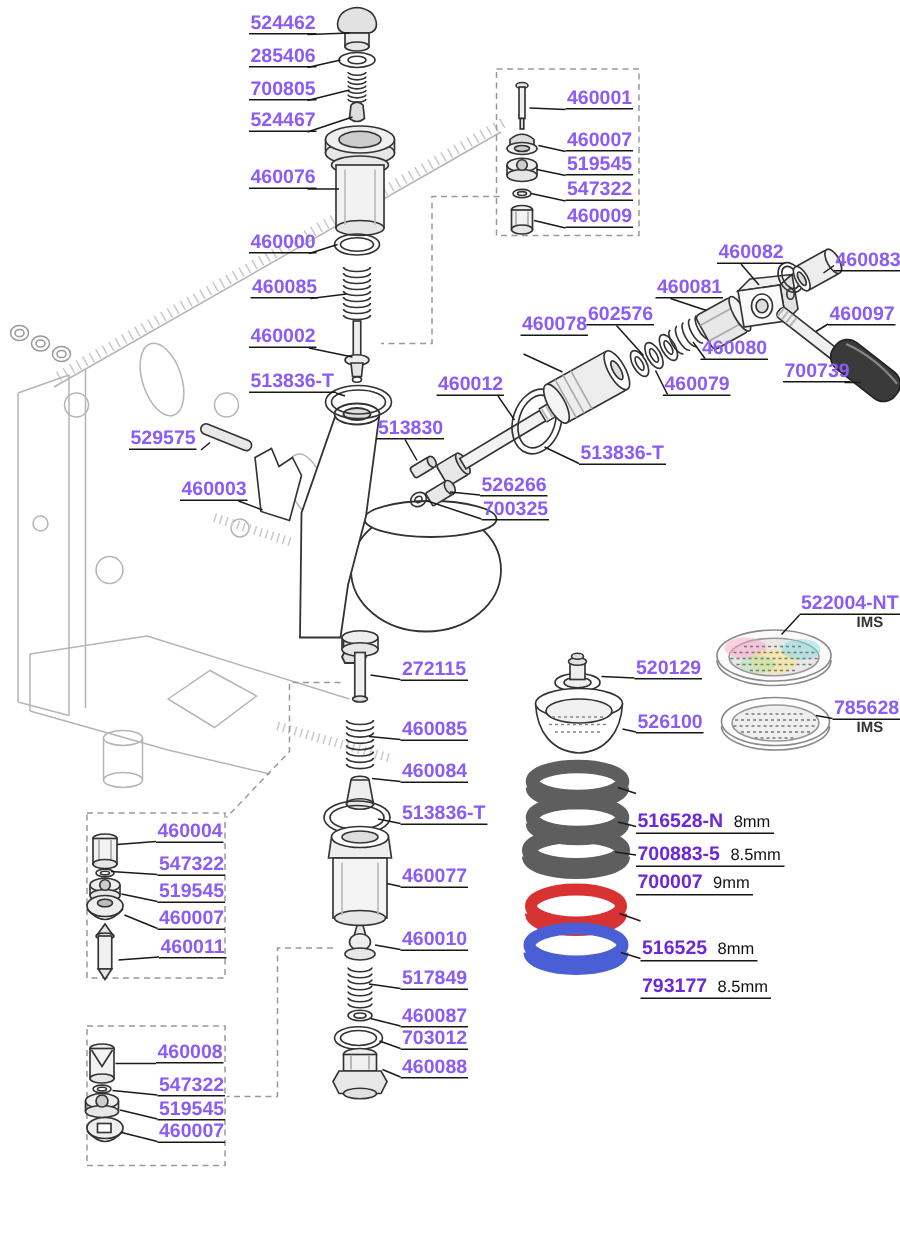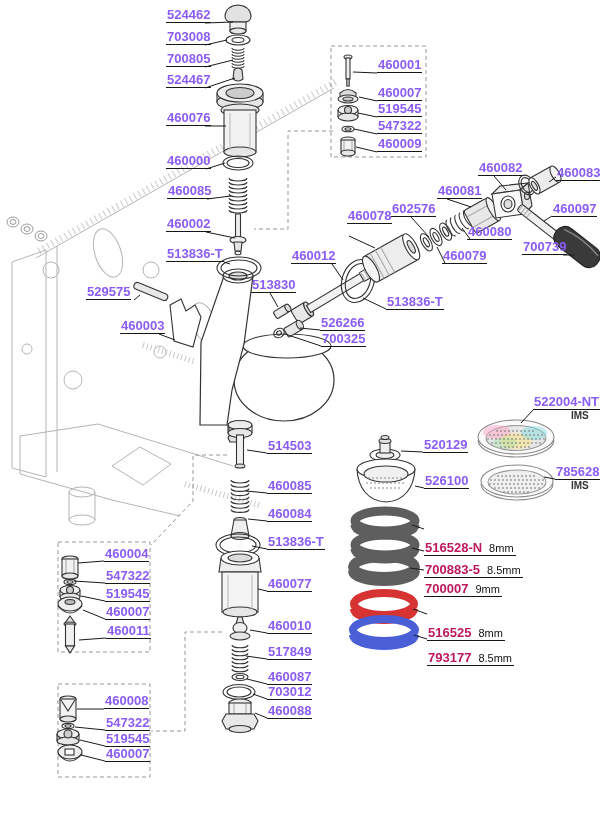--- a/index.html
+++ b/index.html
@@ -6,21 +6,21 @@
   body{width:600px;height:836px;position:relative;background:#fff;overflow:hidden;
        font-family:"Liberation Sans",sans-serif;}
   #art{position:absolute;left:0;top:0;z-index:0;}
   .lbl{position:absolute;z-index:2;font:bold 13px "Liberation Sans",sans-serif;
        color:#8b5cf6;line-height:13px;white-space:nowrap;
        border-bottom:1.5px solid #161616;padding:0 1px 1px 1px;cursor:pointer;}
   .note{position:absolute;z-index:2;font:bold 10px "Liberation Sans",sans-serif;
         color:#333;line-height:10px;}
   .lblrow{position:absolute;z-index:2;display:flex;align-items:baseline;gap:7px;
           border-bottom:1.5px solid #161616;padding:0 2px 1px 1px;}
-  .lblrow .num{font:bold 13px "Liberation Sans",sans-serif;color:#be185d;line-height:13px;cursor:pointer;}
+  .lblrow .num{font:bold 13px "Liberation Sans",sans-serif;color:#6d28d9;line-height:13px;cursor:pointer;}
   .lblrow .sz{font:11px "Liberation Sans",sans-serif;color:#111;line-height:11px;margin-top:28px;}
 </style>
 </head>
 <body>
 
 <svg id="art" width="600" height="836" viewBox="0 0 600 836">
 
   <g stroke="#b5b5b5" fill="none" stroke-width="1">
     <line x1="36" y1="258" x2="334" y2="88"></line>
     <line x1="39" y1="251" x2="337" y2="81" stroke="#c9c9c9" stroke-width="7" stroke-dasharray="1 4"></line>
@@ -439,21 +439,21 @@
     <line x1="105" y1="619" x2="83" y2="610"></line>
     <line x1="106" y1="638" x2="79" y2="640"></line>
     <line x1="104" y1="709" x2="77" y2="709"></line>
     <line x1="105" y1="730" x2="75" y2="727"></line>
     <line x1="105" y1="746" x2="80" y2="740"></line>
     <line x1="105" y1="761" x2="81" y2="755"></line>
   </g>
 </svg>
 
 <a class="lbl" style="left:166px;top:8px">524462</a>
-<a class="lbl" style="left:166px;top:30px">703008</a>
+<a class="lbl" style="left:166px;top:30px">285406</a>
 <a class="lbl" style="left:166px;top:52px">700805</a>
 <a class="lbl" style="left:166px;top:73px">524467</a>
 <a class="lbl" style="left:166px;top:111px">460076</a>
 <a class="lbl" style="left:166px;top:154px">460000</a>
 <a class="lbl" style="left:167px;top:184px">460085</a>
 <a class="lbl" style="left:166px;top:217px">460002</a>
 <a class="lbl" style="left:166px;top:247px">513836-T</a>
 
 <a class="lbl" style="left:86px;top:285px">529575</a>
 <a class="lbl" style="left:120px;top:319px">460003</a>
@@ -501,21 +501,21 @@
 </div>
 <div class="lblrow" style="left:427px;top:600px">
   <span class="num">516525</span>
   <span class="sz">8mm</span>
 </div>
 <div class="lblrow" style="left:427px;top:625px">
   <span class="num">793177</span>
   <span class="sz">8.5mm</span>
 </div>
 
-<a class="lbl" style="left:267px;top:439px">514503</a>
+<a class="lbl" style="left:267px;top:439px">272115</a>
 <a class="lbl" style="left:267px;top:479px">460085</a>
 <a class="lbl" style="left:267px;top:507px">460084</a>
 <a class="lbl" style="left:267px;top:535px">513836-T</a>
 <a class="lbl" style="left:267px;top:577px">460077</a>
 <a class="lbl" style="left:267px;top:619px">460010</a>
 <a class="lbl" style="left:267px;top:645px">517849</a>
 <a class="lbl" style="left:267px;top:670px">460087</a>
 <a class="lbl" style="left:267px;top:685px">703012</a>
 <a class="lbl" style="left:267px;top:704px">460088</a>
 

